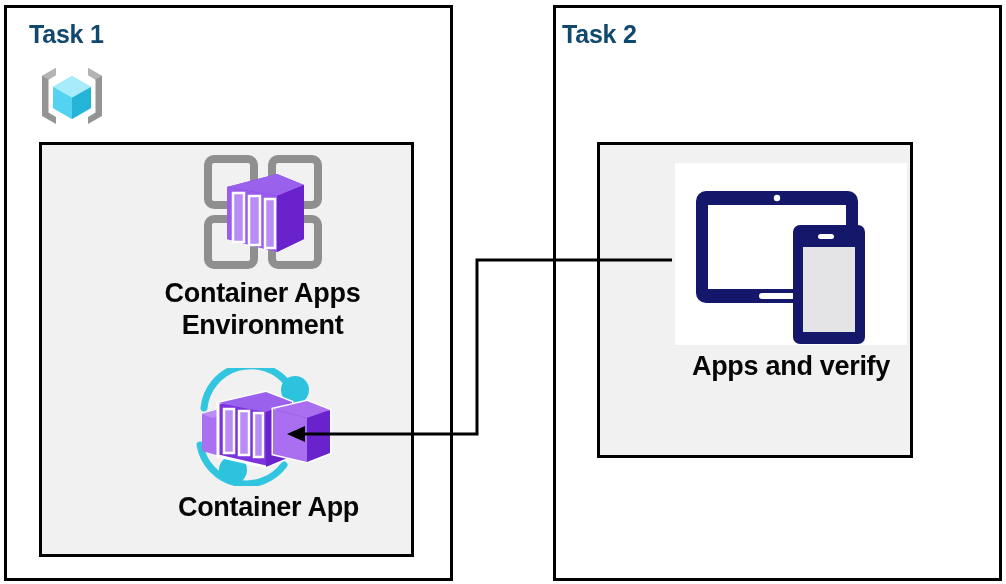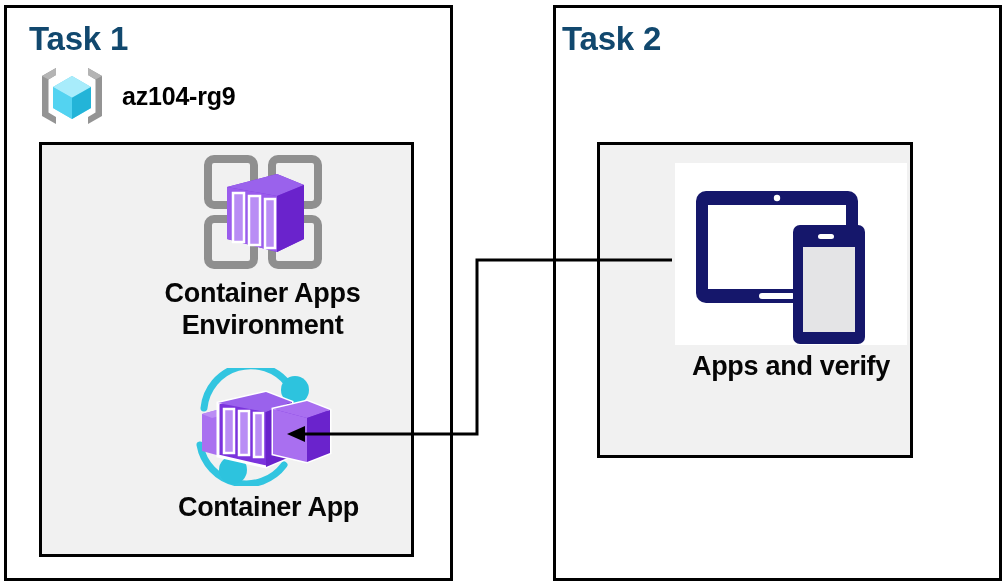--- a/index.html
+++ b/index.html
@@ -23,21 +23,21 @@
     position: absolute;
     background: #ffffff;
     border: 3px solid #000000;
     box-sizing: border-box;
   }
   #task1-panel { left: 4px;   top: 5px; width: 449px; height: 576px; }
   #task2-panel { left: 553px; top: 5px; width: 449px; height: 576px; }
 
   .task-title {
     position: absolute;
-    font-size: 33px;
+    font-size: 25px;
     font-weight: bold;
     color: #11486e;
     letter-spacing: -0.2px;
     white-space: nowrap;
   }
   #task1-title { left: 29px;  top: 20px; }
   #task2-title { left: 562px; top: 20px; }
 
   
   #rg-row {
@@ -118,21 +118,20 @@
       <path d="M20 8 L6 16 L12.5 19.4 L20 15 Z" fill="#b4b4b4"></path>
 
       <path d="M52 8 L66 16 L66 56 L52 64 L52 57 L59.5 52.6 L59.5 19.4 L52 15 Z" fill="#949494"></path>
       <path d="M52 8 L66 16 L59.5 19.4 L52 15 Z" fill="#b4b4b4"></path>
 
       <path d="M36 16 L55 27 L55 48 L36 59 L17 48 L17 27 Z" fill="#6fd9f2"></path>
       <path d="M36 16 L55 27 L36 37.8 L17 27 Z" fill="#a8ecfb"></path>
       <path d="M36 37.8 L55 27 L55 48 L36 59 Z" fill="#23b4d8"></path>
       <path d="M36 37.8 L36 59 L17 48 L17 27 Z" fill="#53d3f1"></path>
     </svg>
-    <div id="rg-label">az104-rg9</div>
   </div>
 
   <div id="cae-box" class="inner-box"></div>
 
   <div id="cae-node" class="node">
     <svg class="node-icon" width="124" height="120" viewBox="0 0 124 120">
       <g fill="none" stroke="#8f8f8f" stroke-width="8" stroke-linejoin="round">
         <rect x="7" y="7" width="46" height="46" rx="6"></rect>
         <rect x="71" y="7" width="46" height="46" rx="6"></rect>
         <rect x="7" y="67" width="46" height="46" rx="6"></rect>

